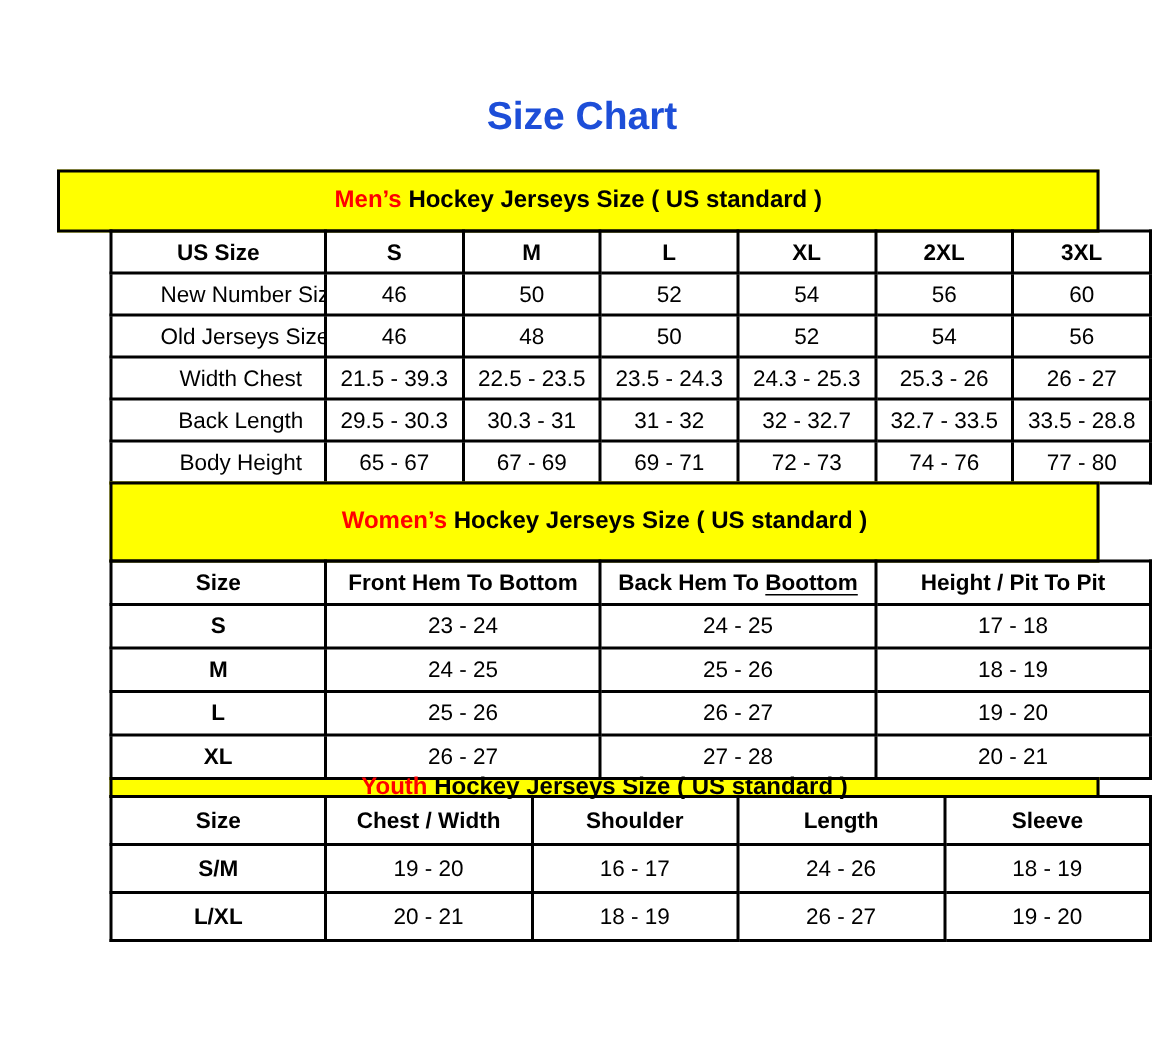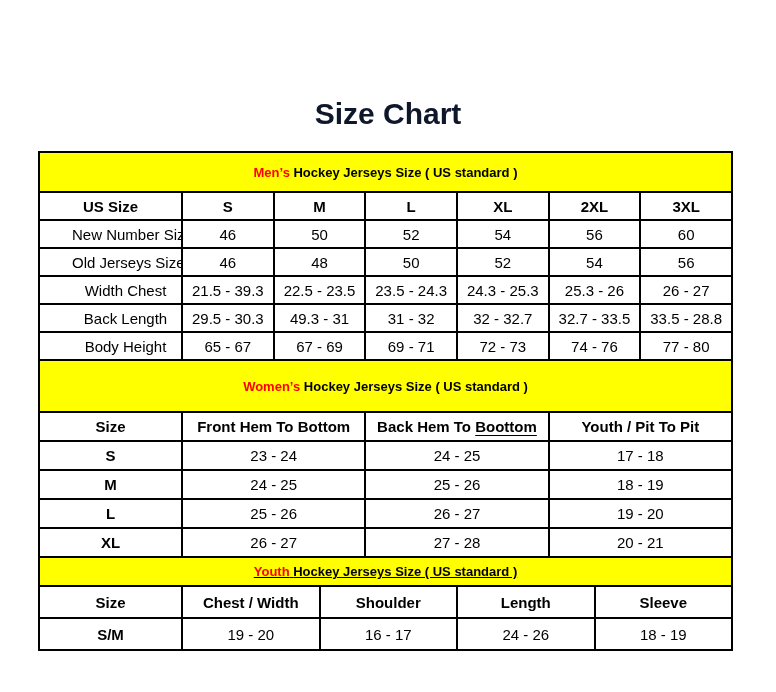--- a/index.html
+++ b/index.html
@@ -3,35 +3,35 @@
 <meta charset="utf-8">
 <style>
   * { box-sizing: border-box; }
   html, body { margin: 0; padding: 0; }
   body {
     width: 776px; height: 692px; overflow: hidden;
     background: #ffffff; color: #000000;
     font-family: "Liberation Sans", sans-serif;
   }
   .page-title {
-    margin: 0; padding-top: 97px;
+    margin: 0; padding-top: 62px;
     text-align: center;
-    font-size: 30px; font-weight: bold;
-    color: #0f172a;
+    font-size: 26px; font-weight: bold;
+    color: #1d4ed8;
   }
   .stack { width: 695px; margin: 20px 0 0 38px; }
-  .stack > * + * { margin-top: -2px; }
+  .stack > * + * { margin-top: -2px; margin-left: 35px; }
   .band {
     border: 2px solid #000000; background: #ffff00;
     display: flex; align-items: center; justify-content: center;
-    font-weight: bold; font-size: 13px; white-space: pre-wrap;
+    font-weight: bold; font-size: 16px; white-space: pre-wrap;
   }
   .band-men { height: 42px; }
   .band-women { height: 54px; }
-  .band-youth { height: 31px; text-decoration: underline; }
+  .band-youth { height: 14px; text-decoration: underline; }
   .accent { color: #ff0000; }
   table { width: 100%; border-collapse: collapse; table-layout: fixed; }
   th, td {
     border: 2px solid #000000;
     text-align: center; vertical-align: middle;
     padding: 0 2px; font-size: 15px;
     overflow: hidden; white-space: nowrap;
   }
   th { font-weight: bold; }
   col.label-col { width: 143px; }
@@ -103,21 +103,21 @@
             <td>21.5 - 39.3</td>
             <td>22.5 - 23.5</td>
             <td>23.5 - 24.3</td>
             <td>24.3 - 25.3</td>
             <td>25.3 - 26</td>
             <td>26 - 27</td>
           </tr>
           <tr>
             <td class="row-label">Back Length</td>
             <td>29.5 - 30.3</td>
-            <td>49.3 - 31</td>
+            <td>30.3 - 31</td>
             <td>31 - 32</td>
             <td>32 - 32.7</td>
             <td>32.7 - 33.5</td>
             <td>33.5 - 28.8</td>
           </tr>
           <tr>
             <td class="row-label">Body Height</td>
             <td>65 - 67</td>
             <td>67 - 69</td>
             <td>69 - 71</td>
@@ -134,21 +134,21 @@
           <col class="label-col">
           <col>
           <col>
           <col>
         </colgroup>
         <thead>
           <tr>
             <th>Size</th>
             <th>Front Hem To Bottom</th>
             <th><span>Back Hem To </span><span class="squiggle">Boottom</span></th>
-            <th>Youth / Pit To Pit</th>
+            <th>Height / Pit To Pit</th>
           </tr>
         </thead>
         <tbody>
           <tr>
             <td class="row-label">S</td>
             <td>23 - 24</td>
             <td>24 - 25</td>
             <td>17 - 18</td>
           </tr>
           <tr>
@@ -191,17 +191,24 @@
           </tr>
         </thead>
         <tbody>
           <tr>
             <td class="row-label">S/M</td>
             <td>19 - 20</td>
             <td>16 - 17</td>
             <td>24 - 26</td>
             <td>18 - 19</td>
           </tr>
+          <tr>
+            <td class="row-label">L/XL</td>
+            <td>20 - 21</td>
+            <td>18 - 19</td>
+            <td>26 - 27</td>
+            <td>19 - 20</td>
+          </tr>
         </tbody>
       </table>
 
   </div>
 </main>
 
 </body></html>

